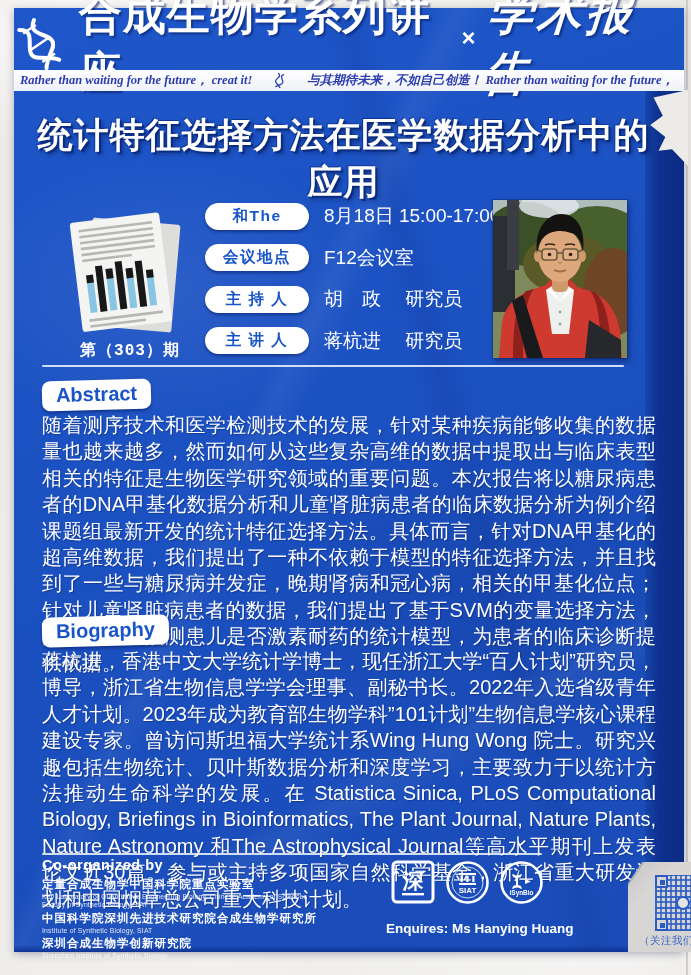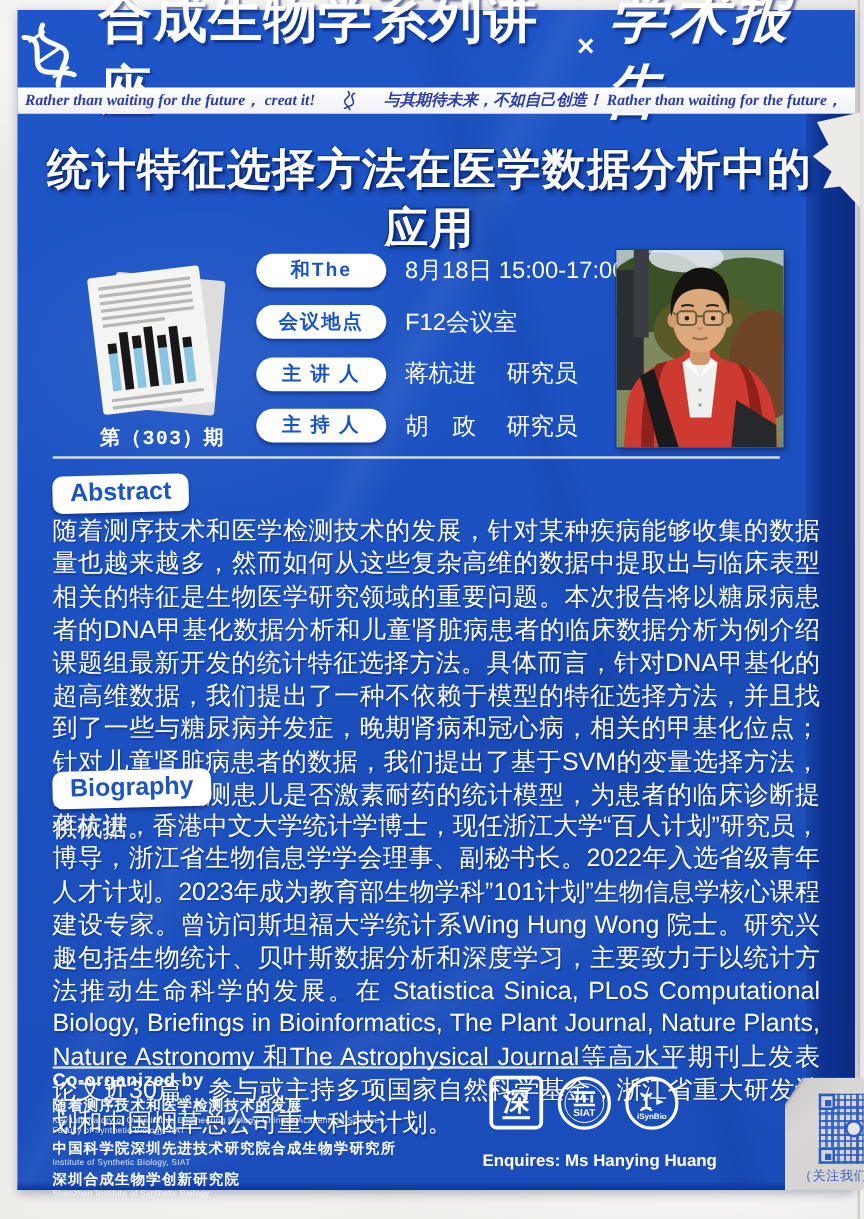--- a/index.html
+++ b/index.html
@@ -238,26 +238,26 @@
     <div class="info-rows">
       <div class="info-row">
         <span class="pill">和The</span>
         <span class="info-value">8月18日 15:00-17:00</span>
       </div>
       <div class="info-row">
         <span class="pill">会议地点</span>
         <span class="info-value">F12会议室</span>
       </div>
       <div class="info-row">
+        <span class="pill">主 持 人</span>
+        <span class="info-value">胡　政　 研究员</span>
+      </div>
+      <div class="info-row">
         <span class="pill">主 讲 人</span>
         <span class="info-value">蒋杭进　 研究员</span>
-      </div>
-      <div class="info-row">
-        <span class="pill">主 持 人</span>
-        <span class="info-value">胡　政　 研究员</span>
       </div>
     </div>
 
     <div class="photo">
       <svg viewBox="0 0 134 158" width="134" height="158">
         <rect width="134" height="158" fill="#7f8a5c"></rect>
         <rect x="0" y="0" width="134" height="44" fill="#aebdb9"></rect>
         <ellipse cx="104" cy="46" rx="52" ry="40" fill="#48602e"></ellipse>
         <ellipse cx="34" cy="34" rx="42" ry="32" fill="#3c5028"></ellipse>
         <ellipse cx="74" cy="64" rx="44" ry="30" fill="#5a5a28"></ellipse>
@@ -307,21 +307,21 @@
     <div class="section-tag abstract-tag">Abstract</div>
     <div class="body-text abstract-body">随着测序技术和医学检测技术的发展，针对某种疾病能够收集的数据量也越来越多，然而如何从这些复杂高维的数据中提取出与临床表型相关的特征是生物医学研究领域的重要问题。本次报告将以糖尿病患者的DNA甲基化数据分析和儿童肾脏病患者的临床数据分析为例介绍课题组最新开发的统计特征选择方法。具体而言，针对DNA甲基化的超高维数据，我们提出了一种不依赖于模型的特征选择方法，并且找到了一些与糖尿病并发症，晚期肾病和冠心病，相关的甲基化位点；针对儿童肾脏病患者的数据，我们提出了基于SVM的变量选择方法，并且构建了预测患儿是否激素耐药的统计模型，为患者的临床诊断提供依据。</div>
 
     <div class="section-tag bio-tag">Biography</div>
     <div class="body-text bio-body">蒋杭进，香港中文大学统计学博士，现任浙江大学“百人计划”研究员，博导，浙江省生物信息学学会理事、副秘书长。2022年入选省级青年人才计划。2023年成为教育部生物学科”101计划”生物信息学核心课程建设专家。曾访问斯坦福大学统计系Wing Hung Wong 院士。研究兴趣包括生物统计、贝叶斯数据分析和深度学习，主要致力于以统计方法推动生命科学的发展。在 Statistica Sinica, PLoS Computational Biology, Briefings in Bioinformatics, The Plant Journal, Nature Plants, Nature Astronomy 和The Astrophysical Journal等高水平期刊上发表论文近30篇。参与或主持多项国家自然科学基金，浙江省重大研发计划和中国烟草总公司重大科技计划。</div>
 
     <div class="divider divider-2"></div>
 
     <div class="footer-left">
       <div class="coorg">Co-organized by</div>
-      <div class="org-zh">随着测序技术和医学检测技术的发展</div>
+      <div class="org-zh">定量合成生物学中国科学院重点实验室</div>
       <div class="org-en">Key Laboratory of Quantitative Engineering Biology, Chinese Academy of Sciences</div>
       <div class="org-en">Faculty of Synthetic Biology,SIAT</div>
       <div class="org-zh">中国科学院深圳先进技术研究院合成生物学研究所</div>
       <div class="org-en">Institute of Synthetic Biology, SIAT</div>
       <div class="org-zh">深圳合成生物学创新研究院</div>
       <div class="org-en">Shenzhen Institute of Synthetic Biology</div>
     </div>
 
     <div class="logos">
       <svg width="46" height="46" viewBox="0 0 46 46">

